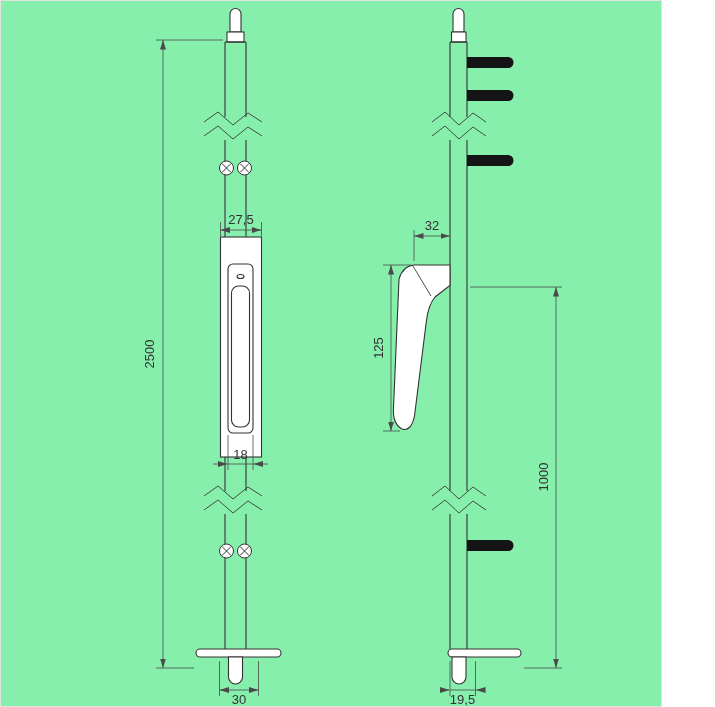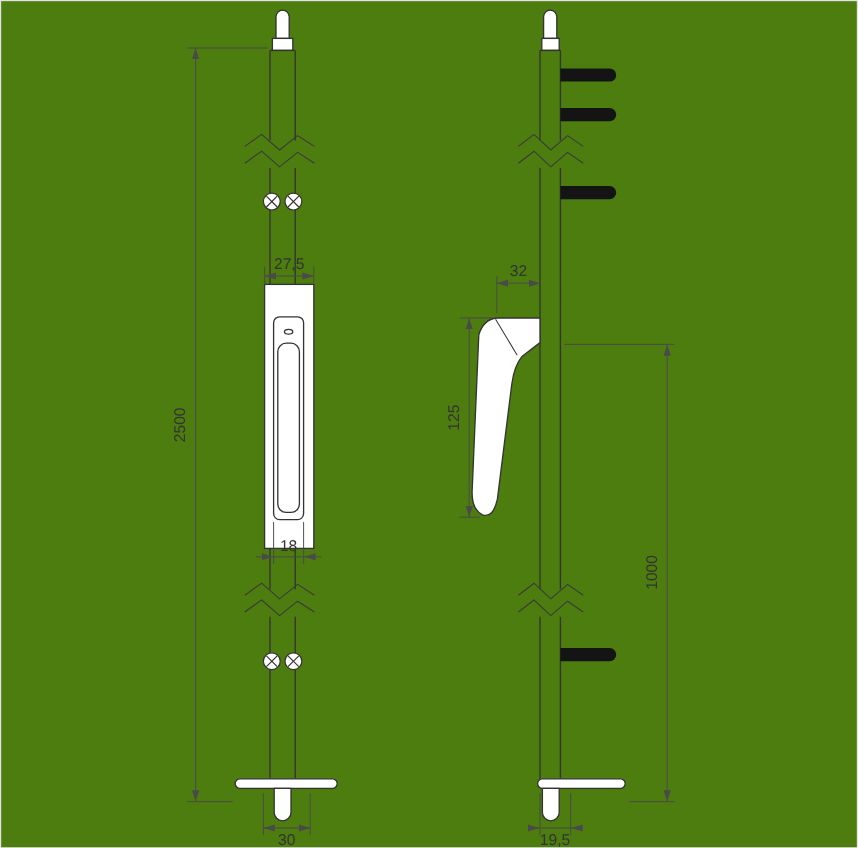--- a/index.html
+++ b/index.html
@@ -1,17 +1,17 @@
 <!DOCTYPE html>
 <html><head>
 <meta charset="utf-8">
 <style>
   html,body{margin:0;padding:0;background:#ffffff;}
   .canvas{
-    width:715px;height:707px;background:#4d7c0f;position:relative;
+    width:662px;height:707px;background:#86efac;position:relative;
     outline:1px solid #e2e2e2;outline-offset:-1px;
     font-family:"Liberation Sans",sans-serif;
   }
   svg{display:block;}
   .ol{fill:#ffffff;stroke:#333333;stroke-width:1.1;}
   .ln{fill:none;stroke:#333333;stroke-width:1.1;}
   .zz{fill:none;stroke:#3a3a3a;stroke-width:0.9;}
   .dim{fill:none;stroke:#4a4a4a;stroke-width:0.8;}
   .stud{fill:#141414;stroke:none;}
   .screw{fill:#ffffff;stroke:#333333;stroke-width:1;}

